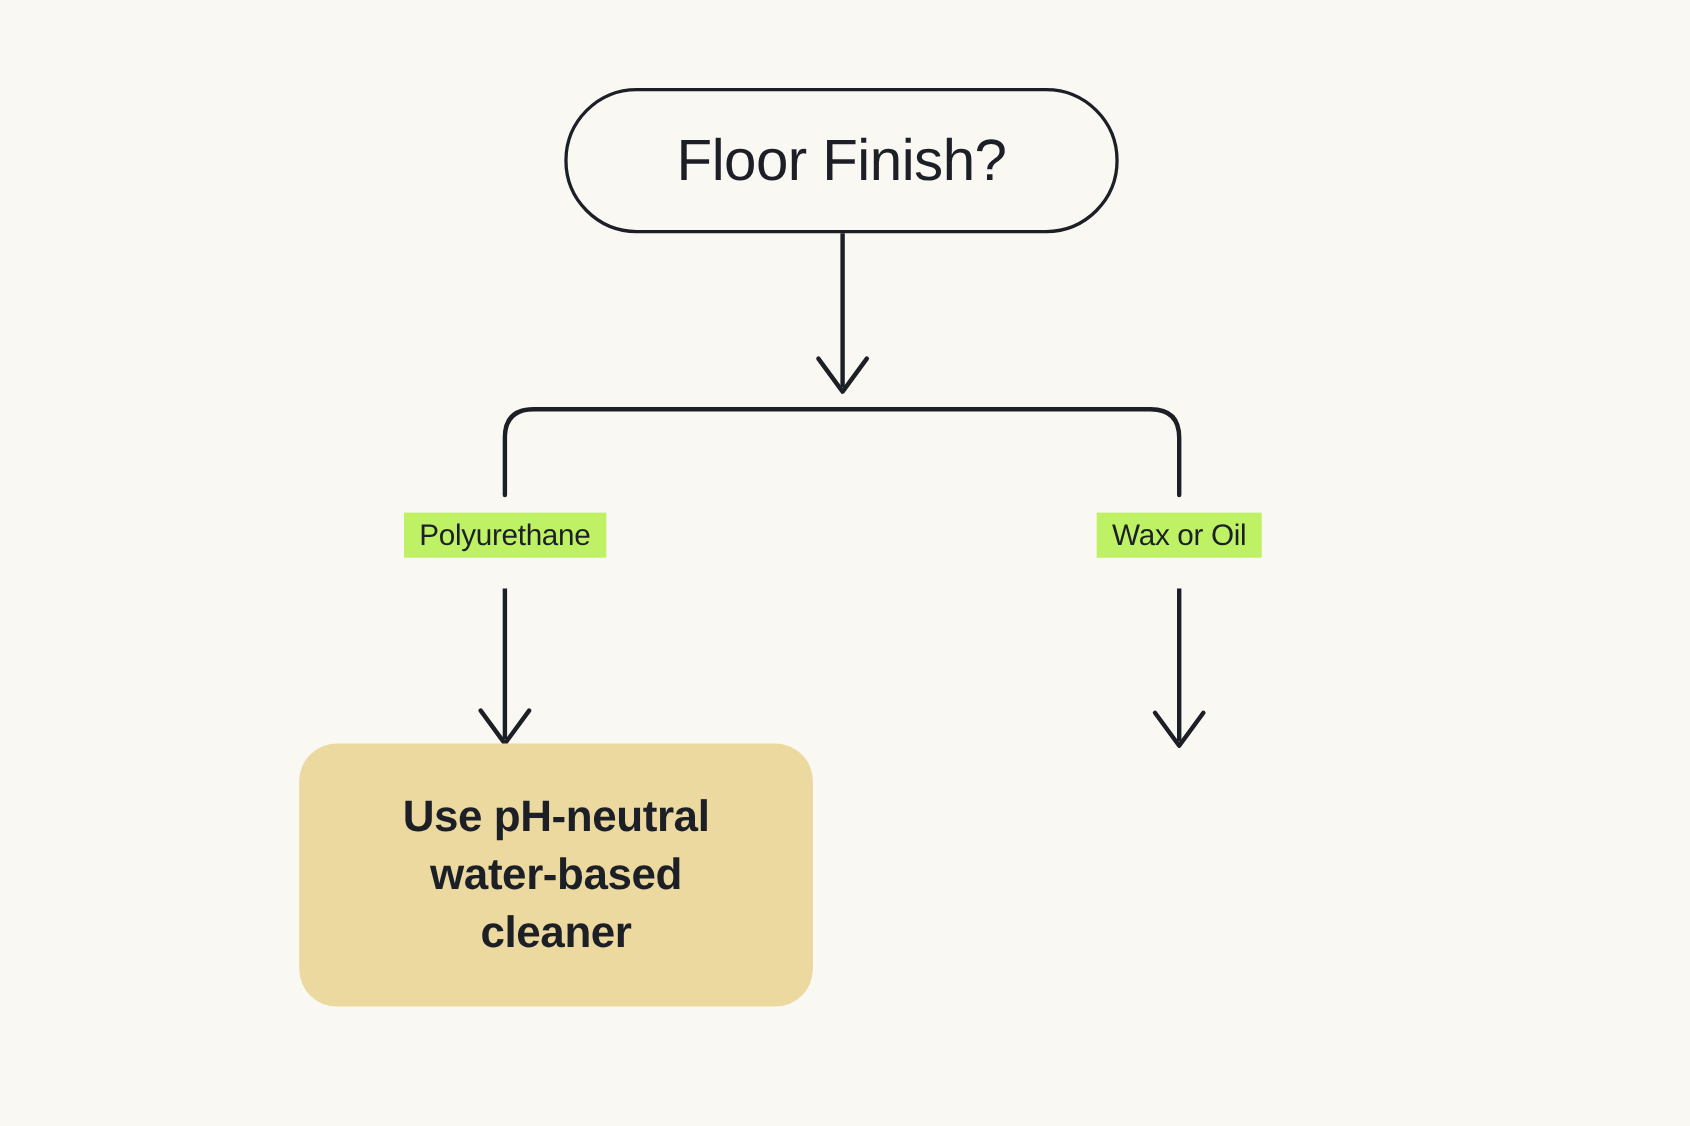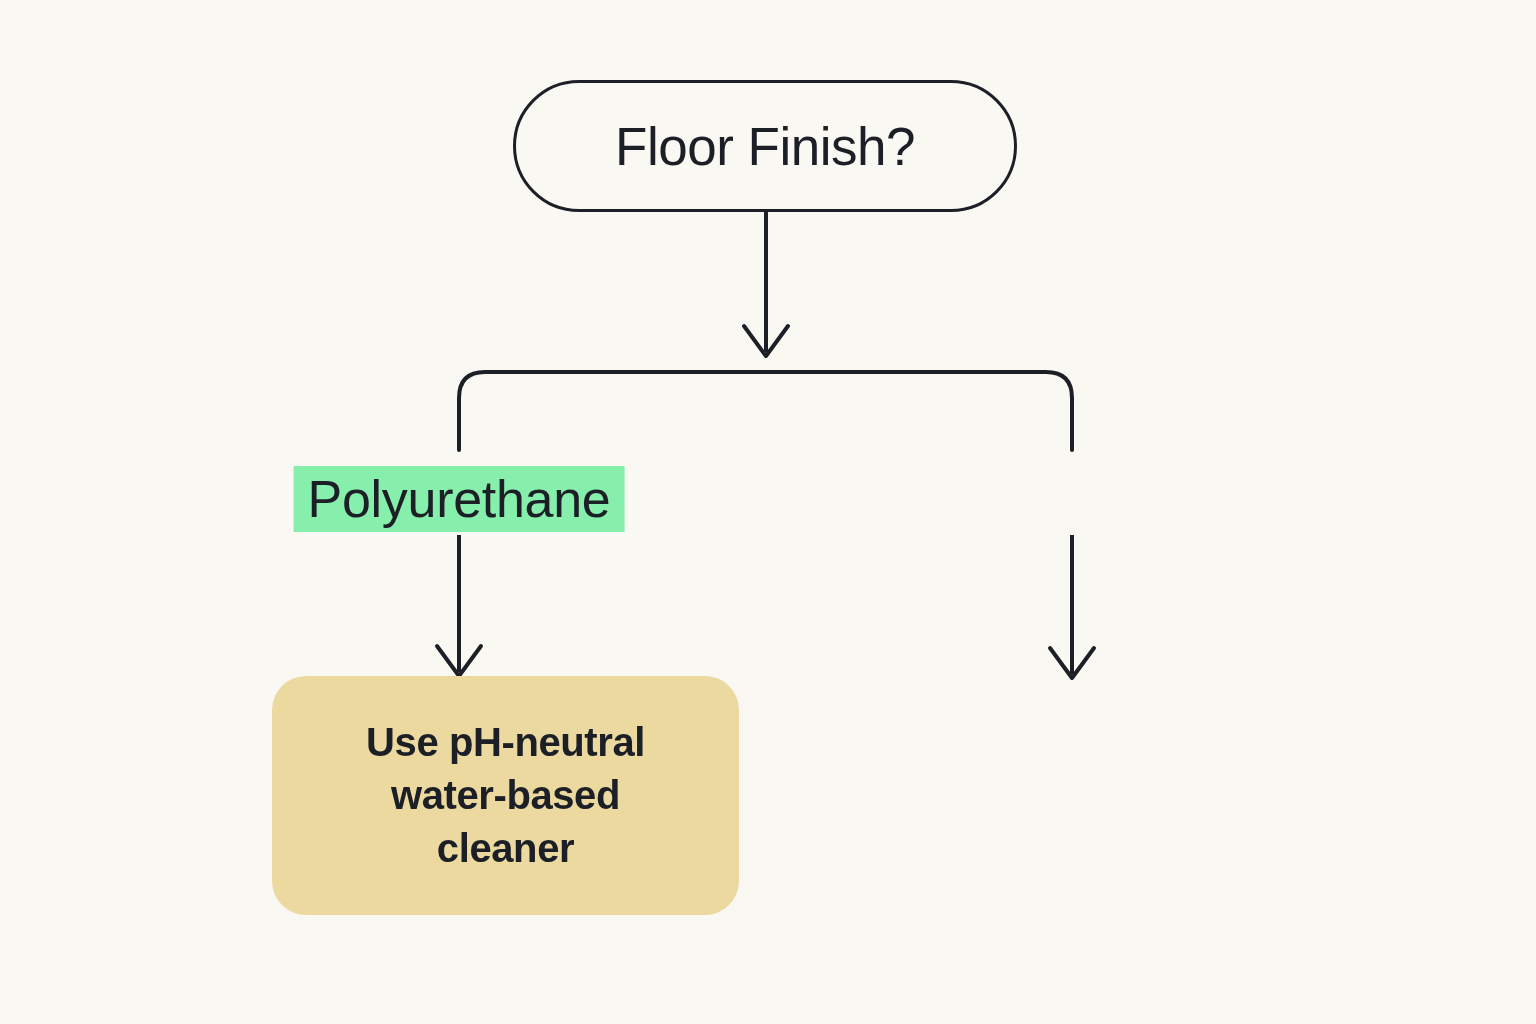--- a/index.html
+++ b/index.html
@@ -50,28 +50,28 @@
     font-weight: 400;
     color: #1C1F26;
     letter-spacing: -0.5px;
     line-height: 1;
     white-space: nowrap;
   }
 
   
   .branch-label {
     position: absolute;
-    font-size: 52px;
+    font-size: 27px;
     font-weight: 400;
     color: #1C1F26;
     letter-spacing: -0.3px;
     line-height: 1;
     white-space: nowrap;
     transform: translateX(-50%);
-    background: #86efac;
+    background: #bef264;
     padding: 7px 14px;
   }
   .branch-label.left  { left: 459px;  top: 466px; }
   .branch-label.right { left: 1072px; top: 466px; }
 
   
   .outcome {
     position: absolute;
     background: #EBD9A0;
     border-radius: 34px;
@@ -116,20 +116,21 @@
       <polyline points="1050,648 1072,678 1094,648" fill="none" stroke="#1C1F26" stroke-width="4" stroke-linecap="round" stroke-linejoin="round"></polyline>
     </g>
   </svg>
 
   <div class="root-node">
     <span class="root-label">Floor Finish?</span>
   </div>
 
   <div class="branch-label left">Polyurethane</div>
 
+  <div class="branch-label right">Wax or Oil</div>
 
   <div class="outcome left">
     <span class="outcome-text">Use pH-neutral
 water-based
 cleaner</span>
   </div>
 
 
 </div>
 

